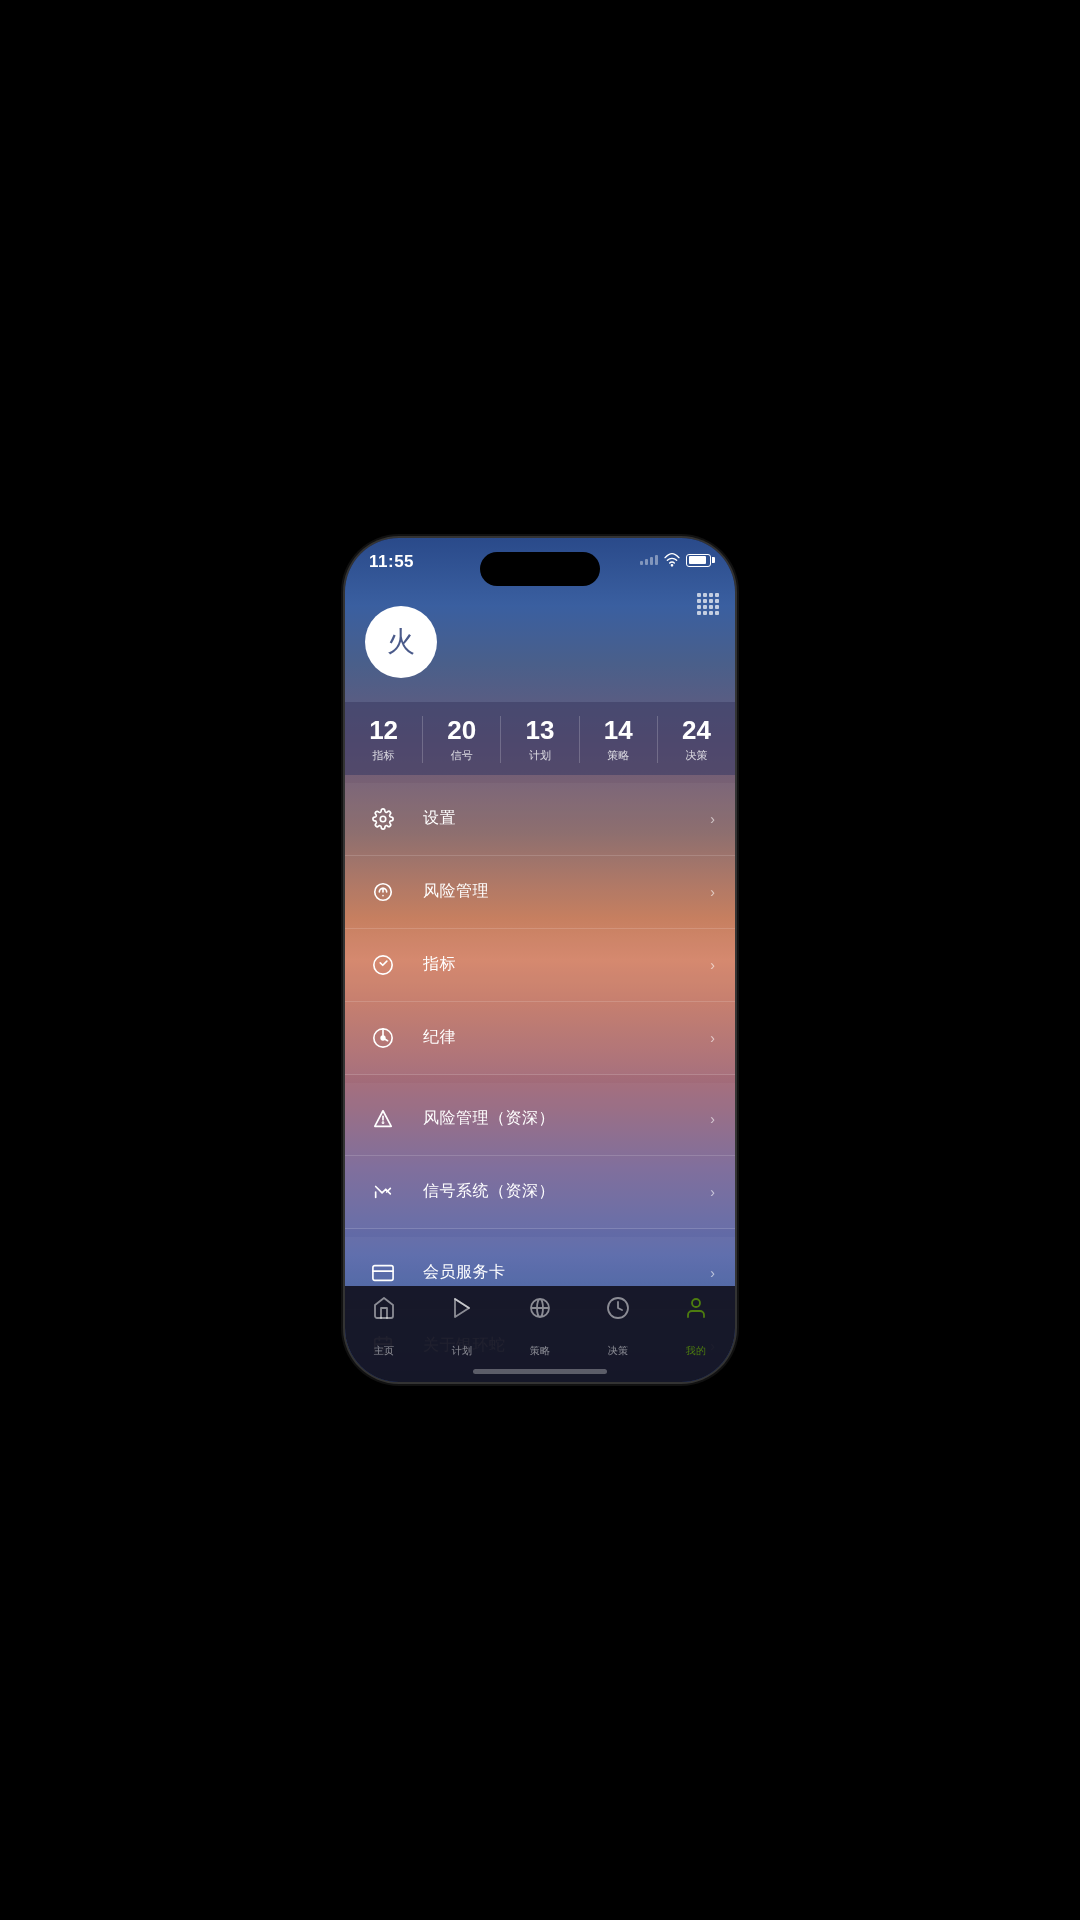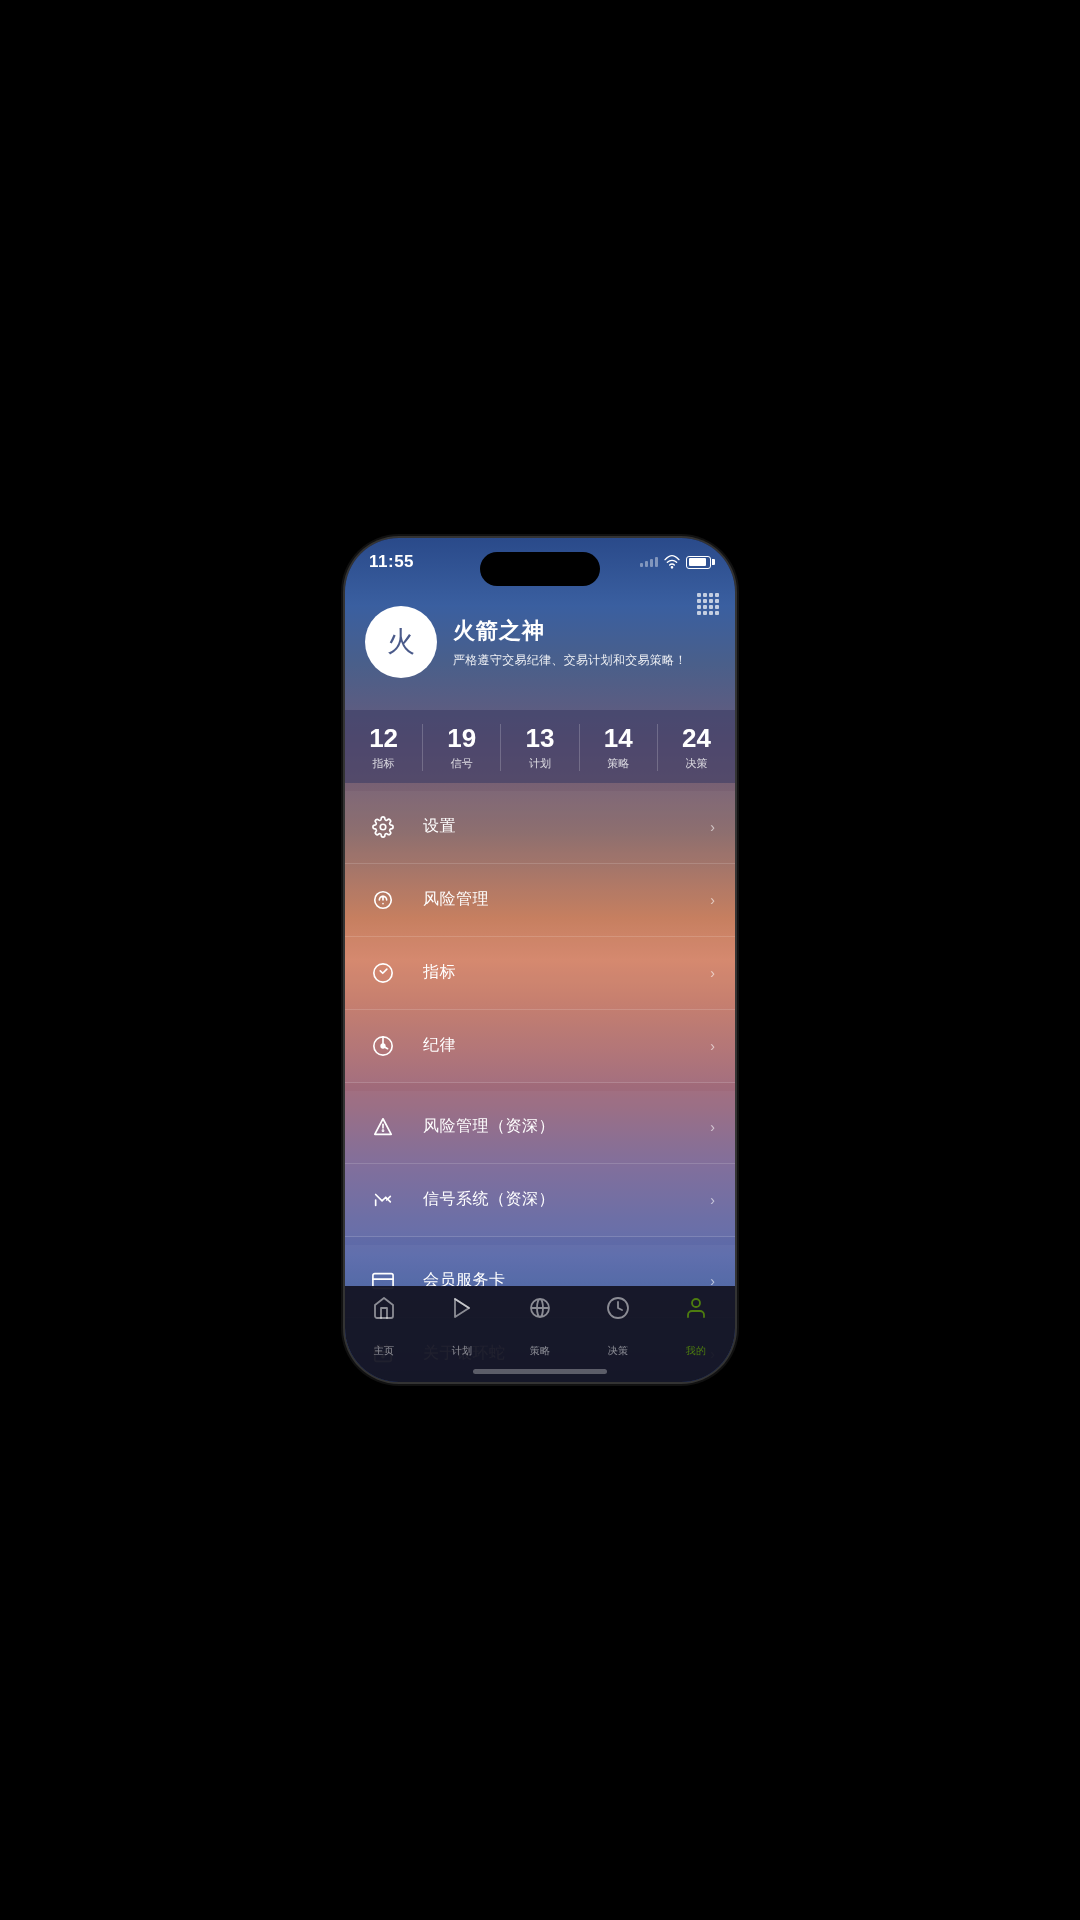--- a/index.html
+++ b/index.html
@@ -45,21 +45,21 @@
         #2a4a8a 100%
       );
     }
 
     
     .status-bar {
       position: relative;
       z-index: 10;
       display: flex;
       justify-content: space-between;
-      align-items: center;
+      align-items: flex-start;
       padding: 14px 24px 8px;
       color: white;
     }
 
     .status-time {
       font-size: 17px;
       font-weight: 600;
       letter-spacing: 0.5px;
     }
 
@@ -184,21 +184,21 @@
       letter-spacing: 0.3px;
     }
 
     
     .stats-bar {
       position: relative;
       z-index: 10;
       display: flex;
       background: rgba(60, 60, 100, 0.6);
       padding: 14px 0 12px;
-      margin-top: 12px;
+      margin-top: 4px;
     }
 
     .stat-item {
       flex: 1;
       text-align: center;
       color: white;
       border-right: 1px solid rgba(255,255,255,0.2);
     }
     .stat-item:last-child { border-right: none; }
 
@@ -369,33 +369,29 @@
     <span></span>
       <span></span>
       <span></span>
       <span></span>
   </div>
 
   <div class="profile-section">
     <div class="avatar">
       <span>火</span>
     </div>
-    <div class="profile-info">
-      <div class="profile-name">火箭之神</div>
-      <div class="profile-motto">严格遵守交易纪律、交易计划和交易策略！</div>
-    </div>
   </div>
 
   <div class="stats-bar" id="stats-bar">
   <div class="stat-item">
     <span class="stat-number">12</span>
     <span class="stat-label">指标</span>
   </div>
       <div class="stat-item">
-    <span class="stat-number">19</span>
+    <span class="stat-number">20</span>
     <span class="stat-label">信号</span>
   </div>
       <div class="stat-item">
     <span class="stat-number">13</span>
     <span class="stat-label">计划</span>
   </div>
       <div class="stat-item">
     <span class="stat-number">14</span>
     <span class="stat-label">策略</span>
   </div>

